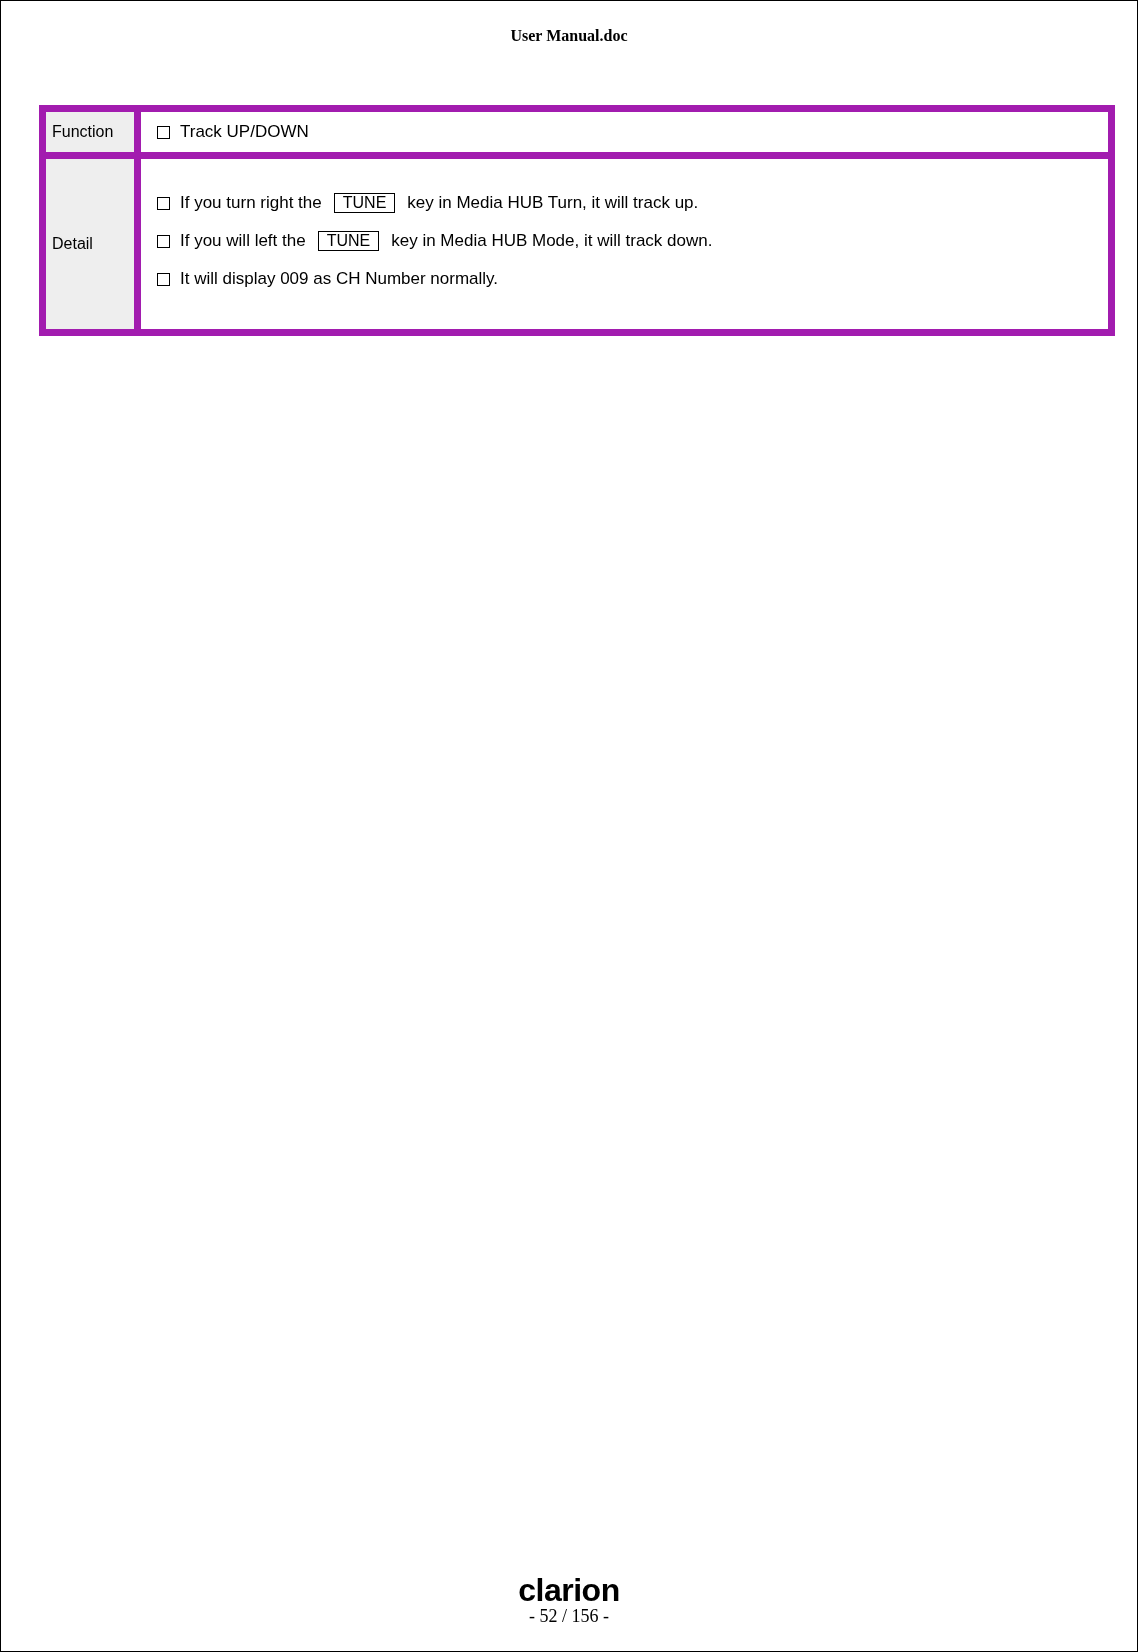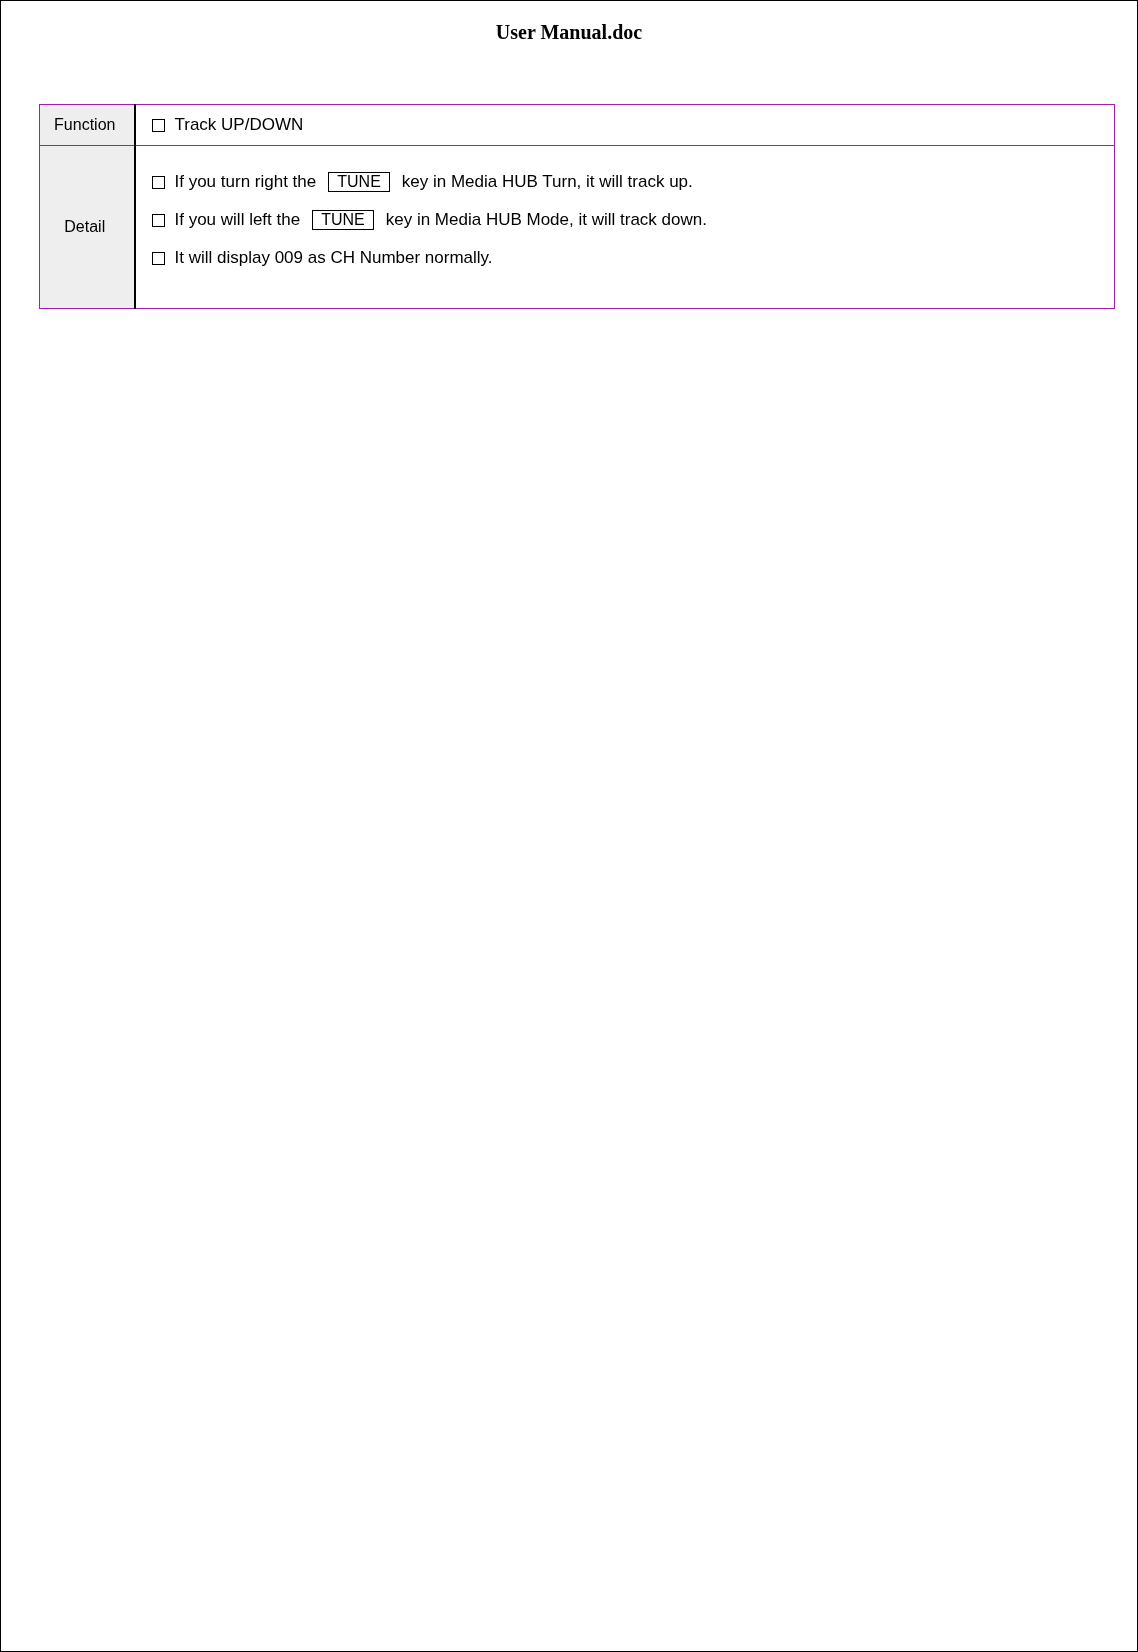--- a/index.html
+++ b/index.html
@@ -14,21 +14,22 @@
     width: 1138px;
     height: 1652px;
     border: 1px solid #000;
     margin: 0 auto;
     position: relative;
     padding: 20px 30px;
   }
   .doc-title {
     text-align: center;
     font-weight: bold;
-    font-size: 20px;
+    font-size: 16px;
+    margin-top: 6px;
     margin-bottom: 60px;
     font-family: "Times New Roman", serif;
   }
   .section-heading {
     font-weight: bold;
     font-size: 22px;
     margin-bottom: 6px;
     margin-left: -10px;
     letter-spacing: 0.5px;
   }
@@ -43,43 +44,42 @@
     vertical-align: -1px;
     margin-right: 2px;
   }
   table.spec {
     width: 100%;
     border-collapse: collapse;
     font-size: 17px;
     margin-left: 8px;
   }
   table.spec td {
-    border: 1px solid #a21caf;
+    border: 7px solid #a21caf;
     padding: 6px 10px;
     vertical-align: middle;
-    text-align: center;
   }
   table.spec td.label {
     background: #eee;
     width: 95px;
     font-size: 16px;
     border-right: 2px solid #000;
     padding-left: 6px;
   }
   table.spec td.content {
     padding: 8px 14px;
   }
   
   .bullet-line {
     display: flex;
     align-items: center;
     gap: 10px;
     margin: 2px 0;
   }
-  .bullet-line.multi { margin: 10px 0 18px 0; }
+  .bullet-line.multi { margin: 18px 0 18px 0; }
   .sq {
     display: inline-block;
     width: 13px;
     height: 13px;
     border: 1.5px solid #000;
     flex-shrink: 0;
     margin-left: 2px;
   }
   .keycap {
     display: inline-block;
@@ -146,14 +146,18 @@
         </div>
         <div class="bullet-line multi">
           <span class="sq"></span>
           <span>It will display 009 as CH Number normally.</span>
         </div>
       </td>
     </tr>
   </tbody>
     </table>
 
+  <div class="footer">
+    <div class="brand">clarion</div>
+    <div class="pagenum">- 52 / 156 -</div>
+  </div>
 
 </div>
 
 </body></html>

